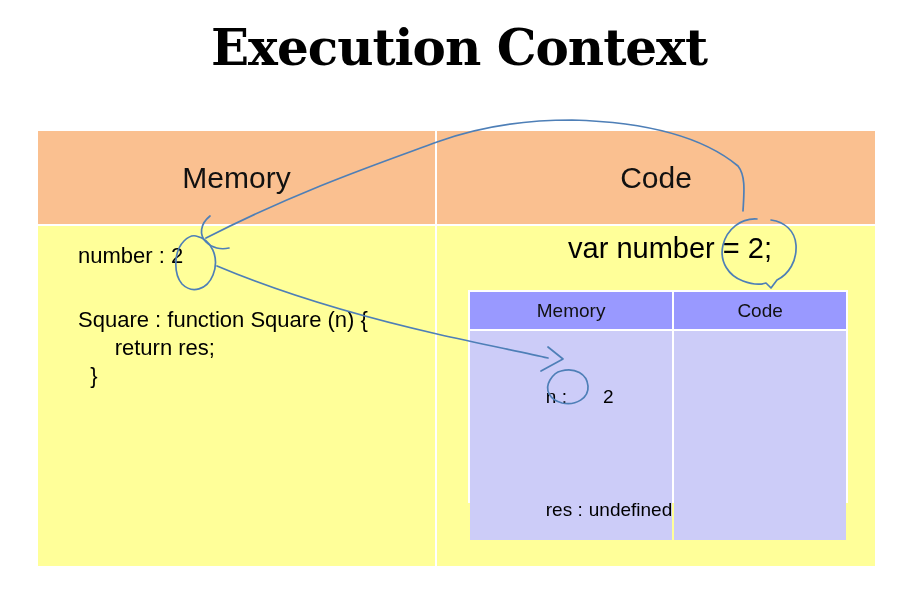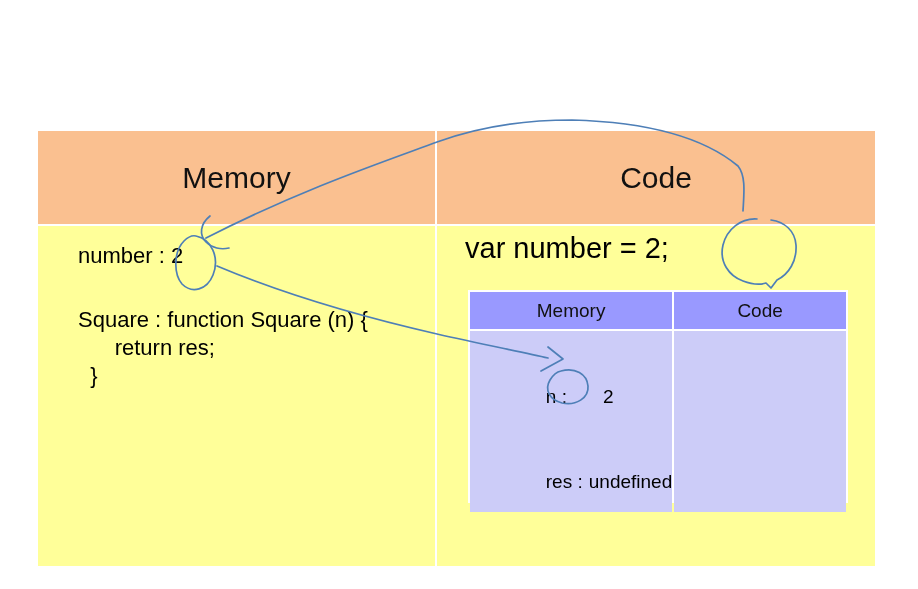--- a/index.html
+++ b/index.html
@@ -23,52 +23,53 @@
     display:flex; align-items:center; justify-content:center;
     font-size:30px; color:#111;
   }
   .outer-body-cell { position:relative; }
   
   #memory-lines { padding:16px 0 0 40px; }
   .mem-line { font-size:22px; line-height:28px; white-space:pre; }
   .mem-line:empty { height:36px; }
   
   #code-statement {
-    margin-top:5px; width:100%; text-indent:28px;
+    margin-top:5px; width:100%; text-align:center; text-indent:28px;
     font-size:29px; line-height:34px;
   }
   
   #inner-table {
     position:absolute; left:468px; top:290px; width:380px; height:213px;
     background:#ffffff; padding:2px; box-sizing:border-box;
     display:grid; grid-template-columns:1fr 1fr; grid-template-rows:37px 1fr;
     gap:2px;
   }
   .inner-header-cell {
     display:flex; align-items:center; justify-content:center;
     font-size:19px; color:#111;
   }
   .inner-body-cell { position:relative; }
   #inner-memory-content { padding:36px 0 0 23px; font-size:19px; line-height:20px; }
   .inner-row { white-space:pre; }
   .inner-row-n .val { display:inline-block; margin-left:36px; }
   .inner-row-res { margin-top:25px; }
-  .inner-row-res .val { display:inline-block; margin-left:6px; }
+  .inner-row-res .val { display:inline-block; margin-left:6px;margin-top:28px; }
   
   #annotations {
     position:absolute; left:0; top:0; width:918px; height:589px;
     pointer-events:none; z-index:5;
   }
   #annotations path { fill:none; stroke-width:1.7px; stroke-linecap:round; stroke-linejoin:round; }
 </style>
 </head>
 <body>
 
 <div id="canvas">
 
+  <div id="title">Execution Context</div>
 
   <div id="outer-table">
     <div class="outer-header-cell" style="background:#FAC090">Memory</div>
     <div class="outer-header-cell" style="background:#FAC090">Code</div>
 
     <div class="outer-body-cell" style="background:#FFFF99">
       <div id="memory-lines">
         <div class="mem-line">number : 2</div>
         <div class="mem-line"></div>
         <div class="mem-line">Square : function Square (n) {</div>

